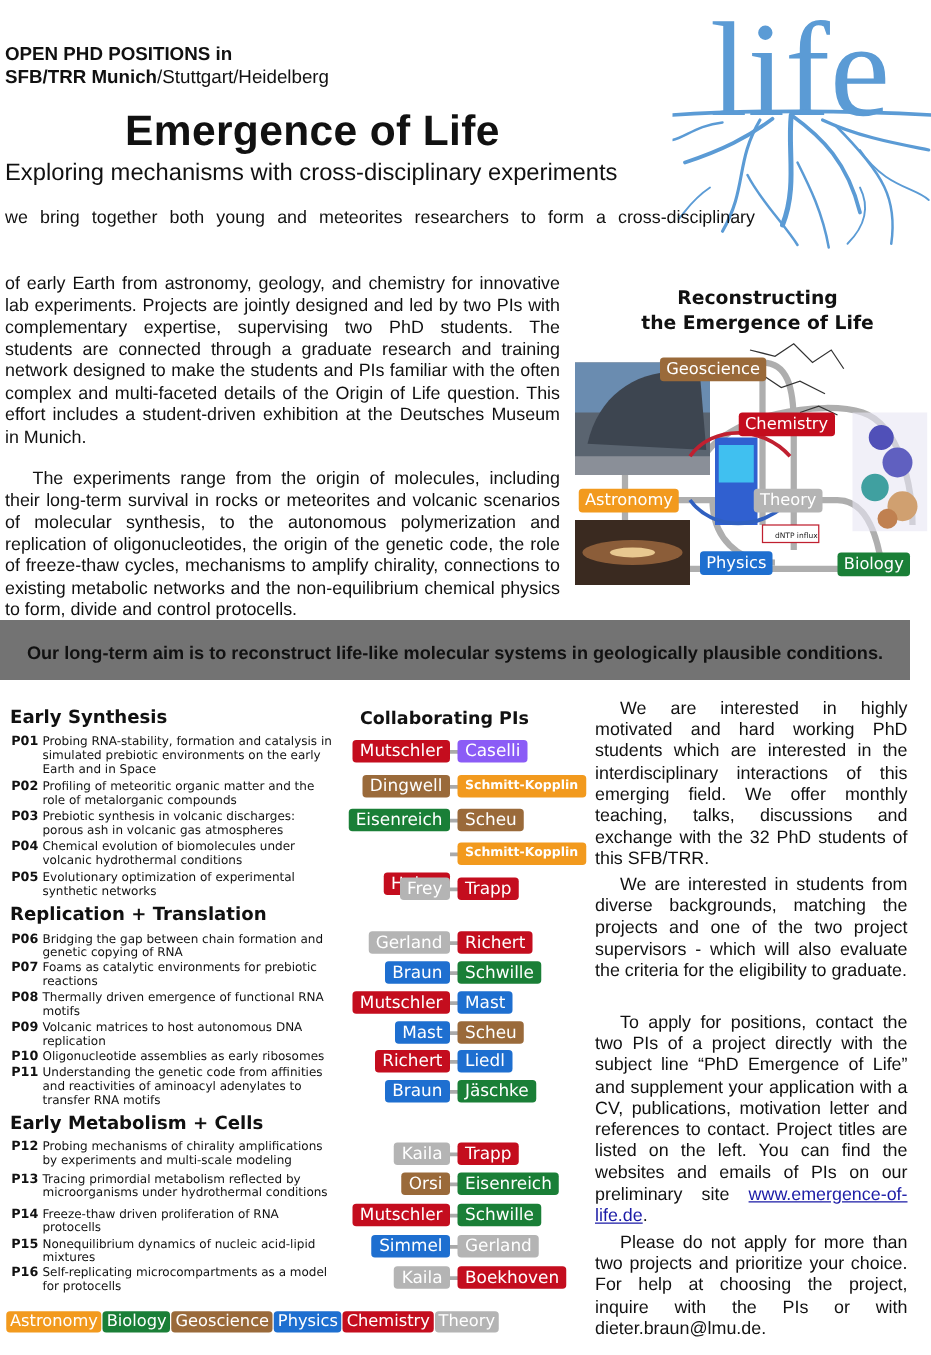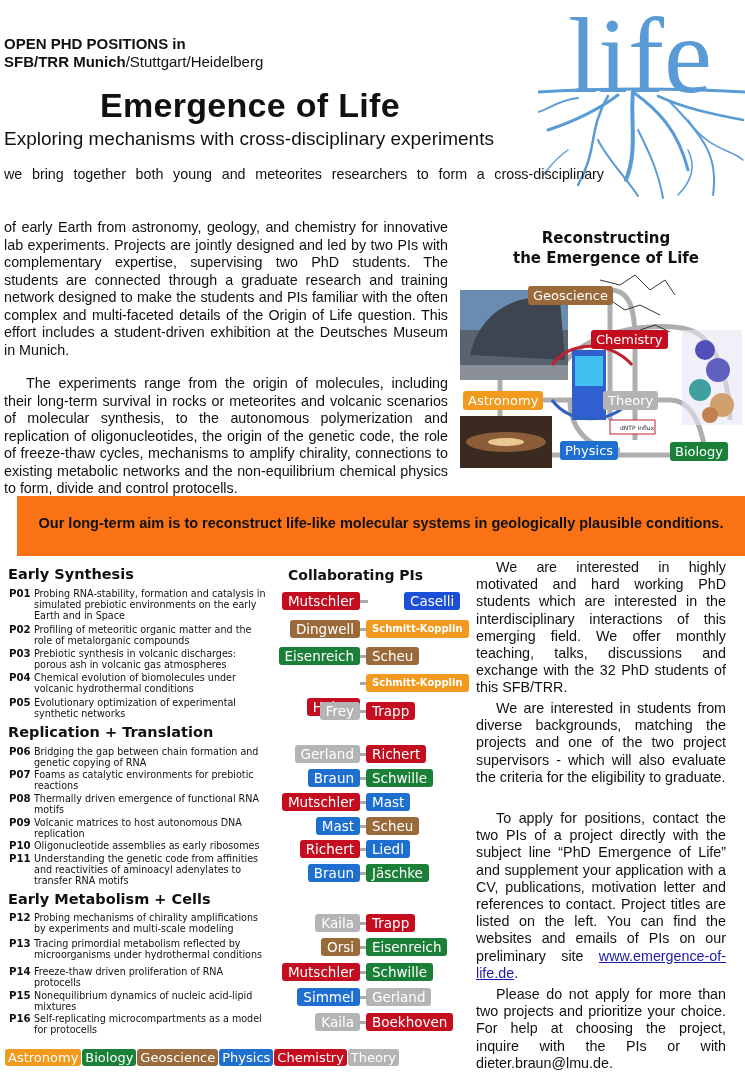--- a/index.html
+++ b/index.html
@@ -23,21 +23,21 @@
   #intro-rest { left: 4px; top: 219px; width: 444px; }
   #experiments { left: 4px; top: 375px; width: 444px; }
 
   #logo { position: absolute; left: 538px; top: 0px; width: 207px; height: 200px; }
 
   
   #diagram { position: absolute; left: 460px; top: 226px; width: 282px; height: 242px; }
   #diagram-title { position: absolute; left: 0; top: 2px; width: 292px; text-align: center; font-family: "DejaVu Sans", sans-serif; font-weight: bold; font-size: 15px; line-height: 20px; }
   .dlabel { position: absolute; color: #fff; font-family: "DejaVu Sans", sans-serif; font-size: 13px; line-height: 19px; padding: 0 5px; border-radius: 3px; white-space: nowrap; }
 
-  #aim-box { position: absolute; left: 17px; top: 496px; width: 728px; height: 60px; background: #f97316; }
+  #aim-box { position: absolute; left: 0; top: 496px; width: 728px; height: 48px; background: #737373; }
   #aim { position: absolute; left: 0; top: 19px; width: 728px; text-align: center; font-size: 14.5px; font-weight: bold; }
 
   
   .sec-title { position: absolute; left: 8px; font-family: "DejaVu Sans", sans-serif; font-weight: bold; font-size: 14.5px; }
   .proj { position: absolute; left: 9px; width: 262px; font-family: "DejaVu Sans", sans-serif; font-size: 9.6px; line-height: 11px; }
   .proj .pid { font-weight: bold; font-size: 10.2px; position: absolute; left: 0; top: 0; }
   .proj .ptxt { display: block; margin-left: 25px; }
 
   #pis-title { position: absolute; left: 288px; top: 567px; font-family: "DejaVu Sans", sans-serif; font-weight: bold; font-size: 14px; }
   .pair { position: absolute; left: 260px; width: 210px; height: 19px; }
@@ -157,21 +157,21 @@
 <div id="pis-title">Collaborating PIs</div>
 
 <div id="projects">
     <div class="proj" style="top: 588px;">
       <span class="pid">P01</span>
       <span class="ptxt">Probing RNA-stability, formation and catalysis in simulated prebiotic environments on the early Earth and in Space</span>
     </div>
     <div class="pair" style="top: 592px;">
       <span class="pi left" style="background: rgb(196, 13, 30);">Mutschler</span>
       <span class="connector"></span>
-      <span class="pi right" style="background: #1d4ed8; margin-left: 38px;">Caselli</span>
+      <span class="pi right" style="background: #8b5cf6;">Caselli</span>
     </div>
     <div class="proj" style="top: 624px;">
       <span class="pid">P02</span>
       <span class="ptxt">Profiling of meteoritic organic matter and the role of metalorganic compounds</span>
     </div>
     <div class="pair" style="top: 620px;">
       <span class="pi left" style="background: rgb(154, 106, 58);">Dingwell</span>
       <span class="connector"></span>
       <span class="pi right small" style="background: rgb(242, 154, 30);">Schmitt-Kopplin</span>
     </div>

